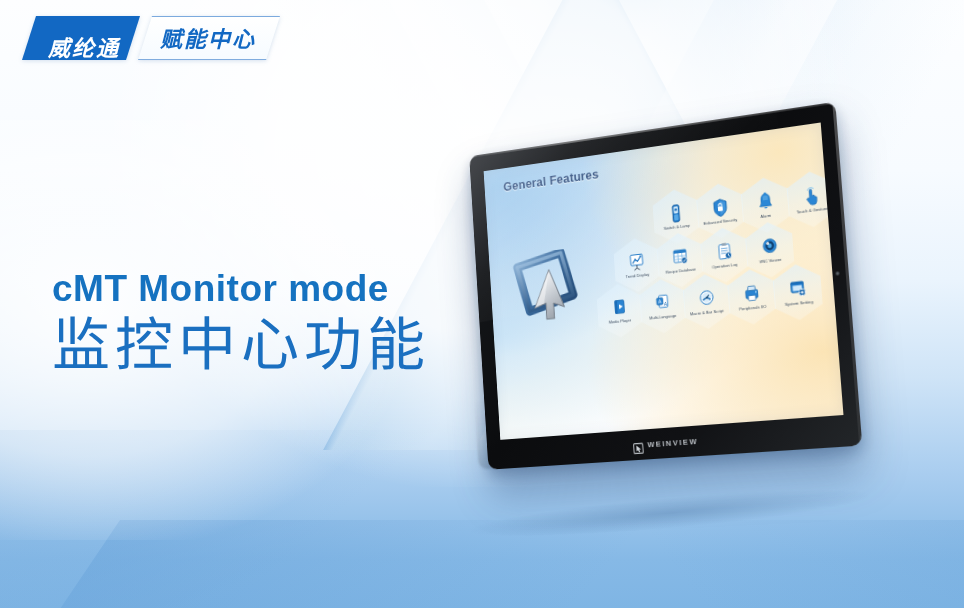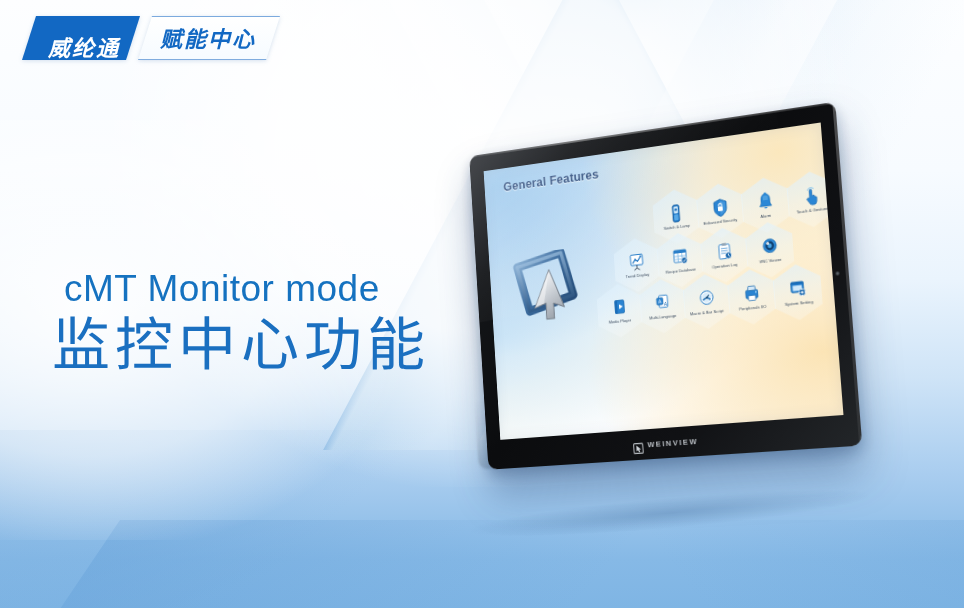--- a/index.html
+++ b/index.html
@@ -135,25 +135,24 @@
   .badge-slash{
     position:absolute;right:-1px;top:0;width:3px;height:100%;
     background:#1268c3;
     transform:skewX(-18deg);
   }
 
   
   .headline{position:absolute;left:52px;top:268px;}
   .headline-en{
     color:#1572c0;
-    font-size:37px;font-weight:400;
+    font-size:37px;font-weight:700;
     letter-spacing:.5px;
     line-height:1.16;
     white-space:nowrap;
-    margin-left:12px;
   }
   .headline-cn{
     color:#1a6fc0;
     font-size:58px;font-weight:400;
     letter-spacing:5px;
     line-height:1.18;
     margin-top:0;
     white-space:nowrap;
   }
 

